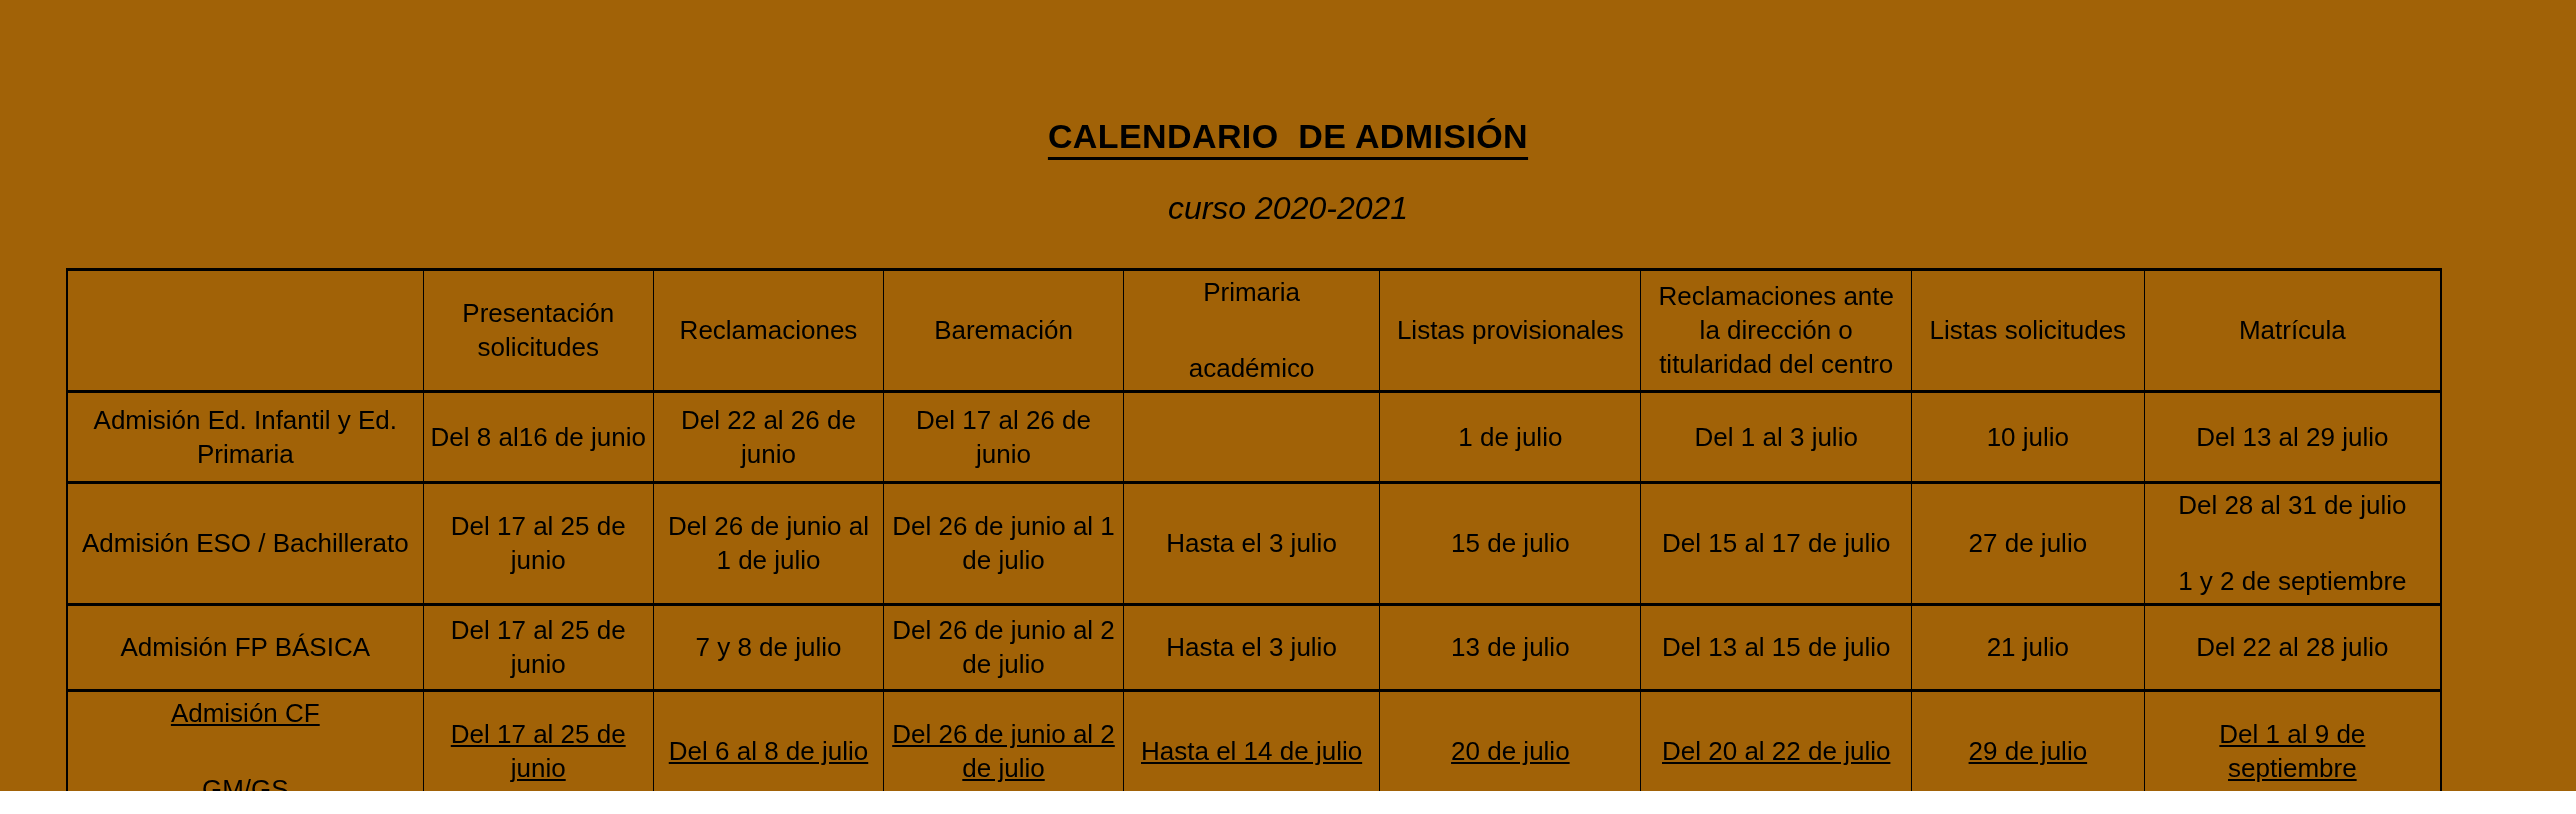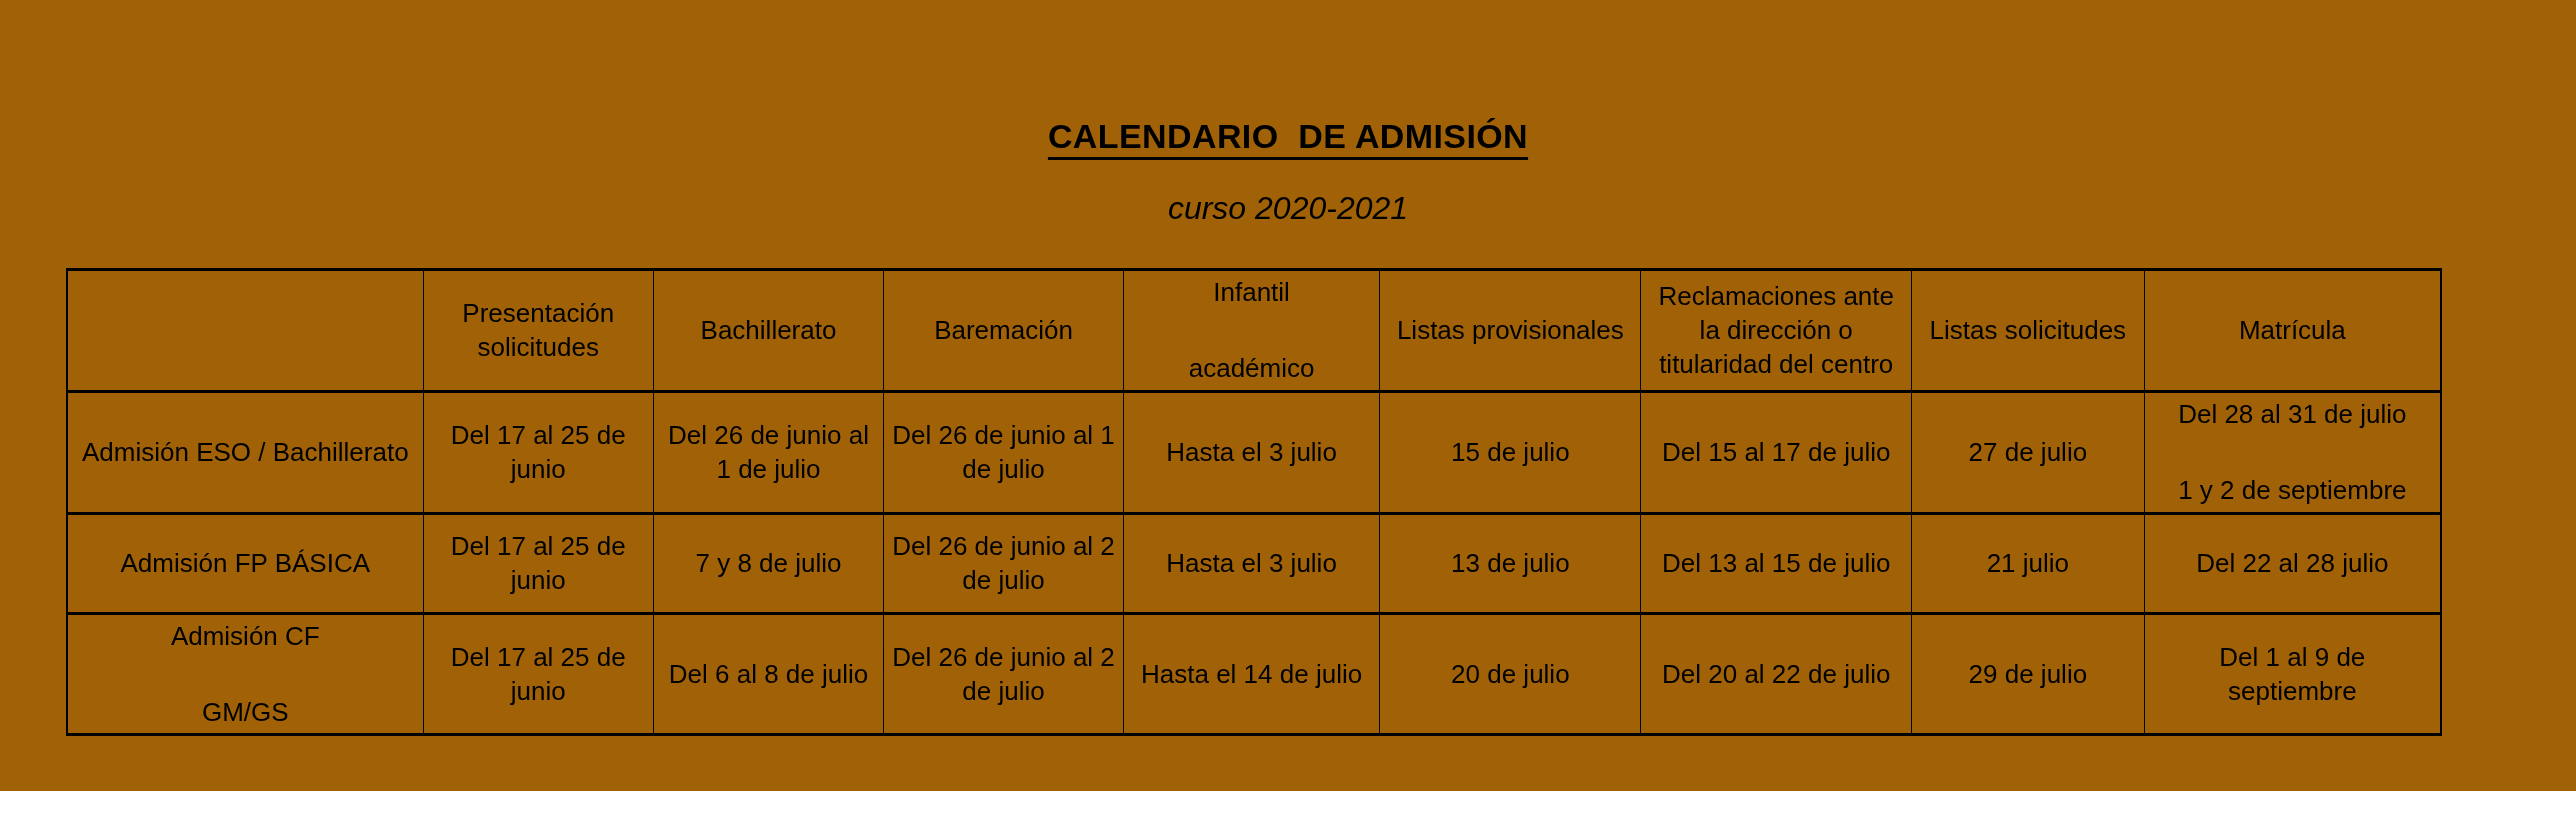--- a/index.html
+++ b/index.html
@@ -84,33 +84,44 @@
         <col class="col-4">
         <col class="col-5">
         <col class="col-6">
         <col class="col-7">
         <col class="col-8">
       </colgroup>
     <thead>
         <tr>
           <th></th>
           <th>Presentación solicitudes</th>
-          <th>Bachillerato</th>
+          <th>Reclamaciones</th>
           <th>Baremación</th>
           <th class="spaced">
-            <div class="line">Infantil</div>
+            <div class="line">Primaria</div>
             <div class="line">académico</div>
           </th>
           <th>Listas provisionales</th>
           <th>Reclamaciones ante la dirección o titularidad del centro</th>
           <th>Listas solicitudes</th>
           <th>Matrícula</th>
         </tr>
       </thead>
     <tbody>
+        <tr>
+          <td>Admisión Ed. Infantil y Ed. Primaria</td>
+          <td>Del 8 al16 de junio</td>
+          <td>Del 22 al 26 de junio</td>
+          <td>Del 17 al 26 de junio</td>
+          <td></td>
+          <td>1 de julio</td>
+          <td>Del 1 al 3 julio</td>
+          <td>10 julio</td>
+          <td>Del 13 al 29 julio</td>
+        </tr>
         <tr>
           <td>Admisión ESO / Bachillerato</td>
           <td>Del 17 al 25 de junio</td>
           <td>Del 26 de junio al 1 de julio</td>
           <td>Del 26 de junio al 1 de julio</td>
           <td>Hasta el 3 julio</td>
           <td>15 de julio</td>
           <td>Del 15 al 17 de julio</td>
           <td>27 de julio</td>
           <td class="spaced">

